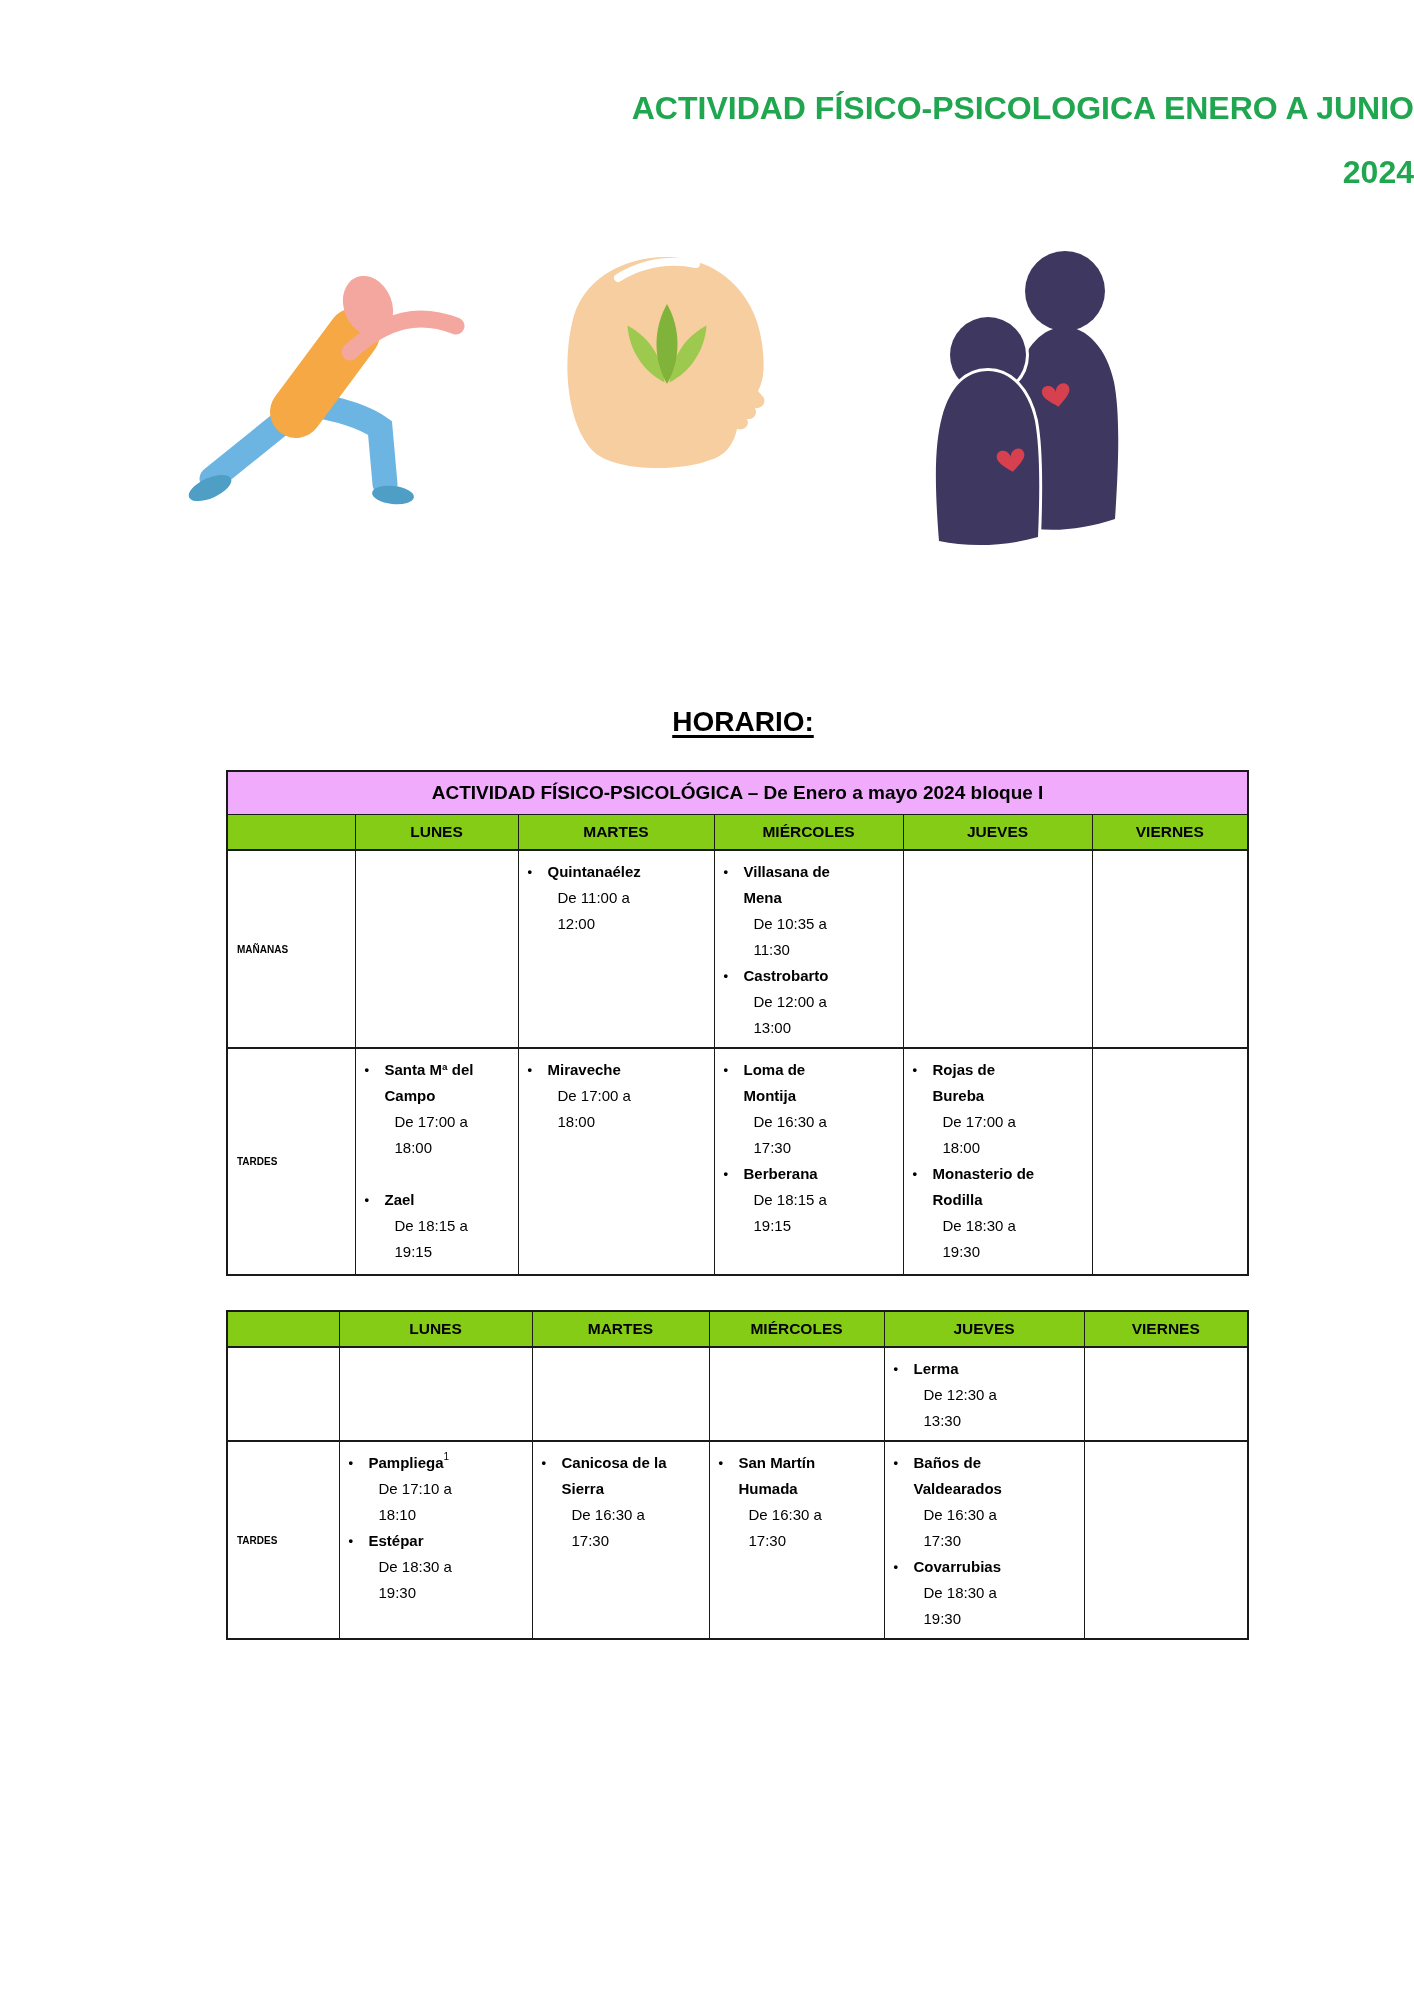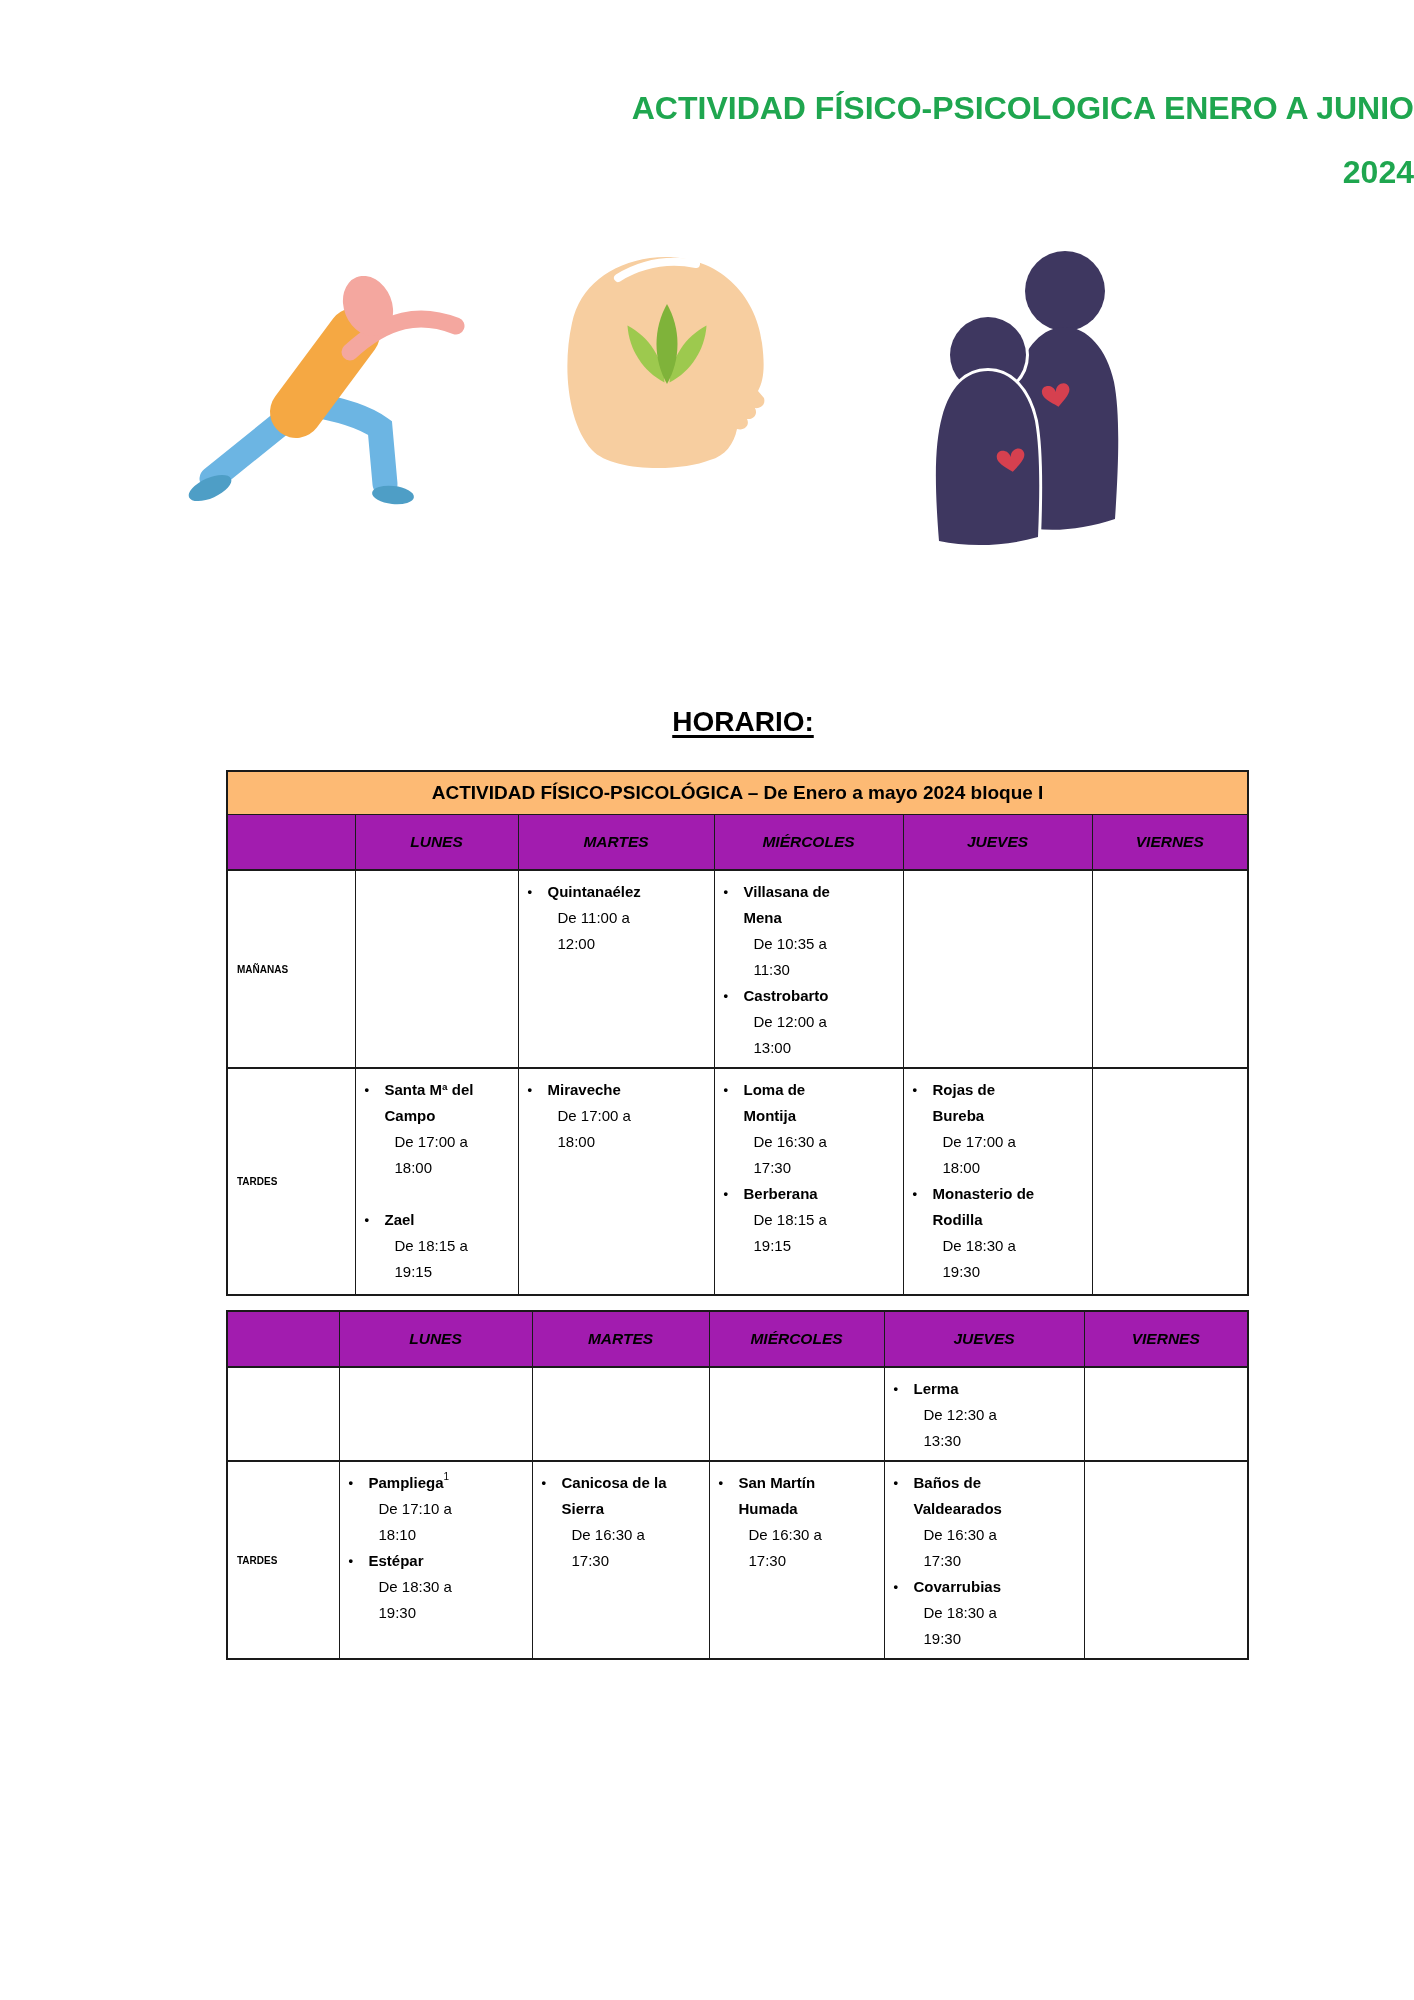--- a/index.html
+++ b/index.html
@@ -32,26 +32,26 @@
     position:absolute; left:226px; width:1021px;
     border-collapse:collapse; table-layout:fixed;
     font-size:15px; color:#000;
   }
   table.sched, table.sched th, table.sched td { border:1.5px solid #1a1a1a; }
   table.sched { border-width:2px; }
   #table1 { top:770px; }
   #table2 { top:1310px; }
 
   th.tbl-title {
-    background:#fdba74; font-size:19px; font-weight:bold;
+    background:#f0abfc; font-size:19px; font-weight:bold;
     height:38px; text-align:center; padding:2px 4px;
   }
   tr.day-row th {
     font-size:15.5px; font-weight:bold; text-align:center;
-    height:30px; padding:12px; background:#a21caf;font-style:italic;
+    height:30px; padding:2px; background:#84cc16;
   }
   tbody th.rowlabel {
     font-size:10px; font-weight:bold; text-align:left;
     vertical-align:middle; padding:4px 4px 4px 9px; background:#fff;
   }
   tbody td {
     vertical-align:top; padding:8px 3px 6px 9px; background:#fff;
   }
   tbody tr.body-sep { border-top:2.5px solid #1a1a1a; }
   tbody tr.body-sep th, tbody tr.body-sep td { border-top:2.5px solid #1a1a1a; }

